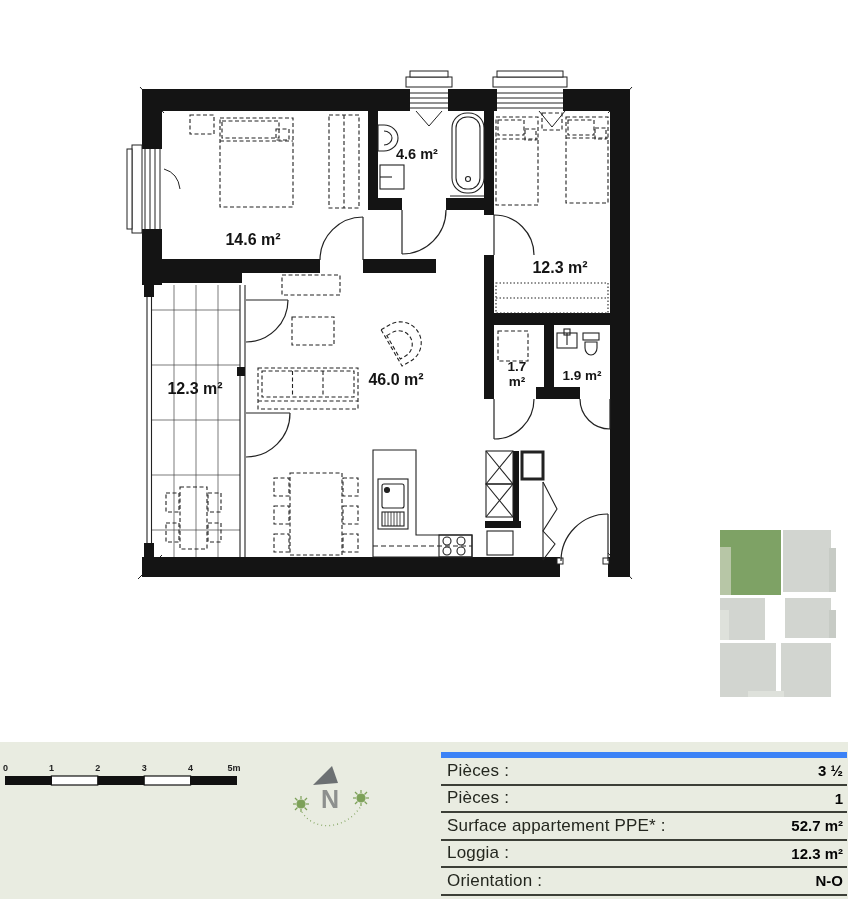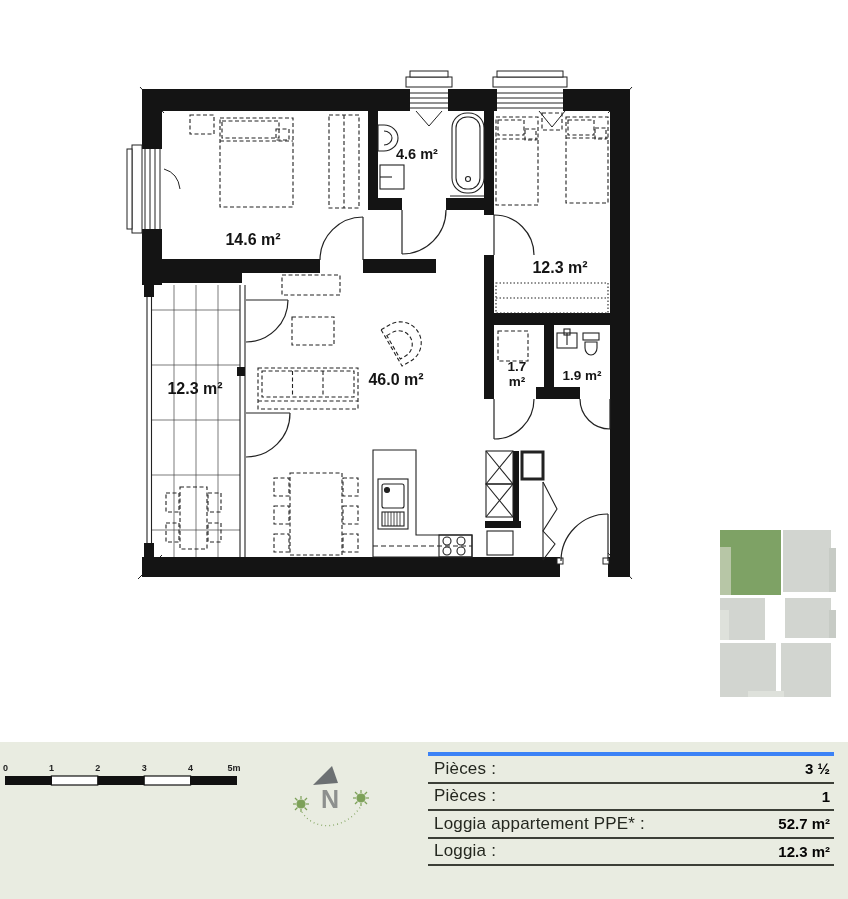--- a/index.html
+++ b/index.html
@@ -10,22 +10,22 @@
   .abs{position:absolute;}
   
   #plan-wrap{left:126px;top:67px;width:520px;height:522px;}
   
   #minimap-wrap{left:718px;top:528px;width:128px;height:172px;}
   
   #footer{left:0;top:742px;width:848px;height:157px;background:#e9ece1;}
   #scalebar-wrap{left:0px;top:16px;width:250px;height:44px;position:absolute;}
   #compass-wrap{left:278px;top:14px;width:104px;height:84px;position:absolute;}
   #info-table{
-    position:absolute;left:428px;top:10px;width:406px;
-    border-top:4px solid #3b82f6;
+    position:absolute;left:441px;top:10px;width:406px;
+    border-top:6px solid #3b82f6;
   }
   .info-row{
     height:25.5px;display:flex;justify-content:space-between;align-items:center;
     border-bottom:2px solid #3c3f37;padding:0 4px 0 6px;
   }
   .info-label{font-size:17px;color:#24271f;letter-spacing:.2px;}
   .info-value{font-size:15px;color:#050505;font-weight:bold;}
   svg text{font-family:"Liberation Sans", sans-serif;}
   .roomlabel{font-weight:bold;fill:#141414;}
 </style>
@@ -368,21 +368,25 @@
   <div id="info-table">
     <div class="info-row">
       <span class="info-label">Pièces :</span>
       <span class="info-value">3 ½</span>
     </div>
     <div class="info-row">
       <span class="info-label">Pièces :</span>
       <span class="info-value">1</span>
     </div>
     <div class="info-row">
-      <span class="info-label">Loggia appartement PPE* :</span>
+      <span class="info-label">Surface appartement PPE* :</span>
       <span class="info-value">52.7 m²</span>
     </div>
     <div class="info-row">
       <span class="info-label">Loggia :</span>
       <span class="info-value">12.3 m²</span>
     </div>
+    <div class="info-row">
+      <span class="info-label">Orientation :</span>
+      <span class="info-value">N-O</span>
+    </div>
   </div>
 </div>
 
 </body></html>

